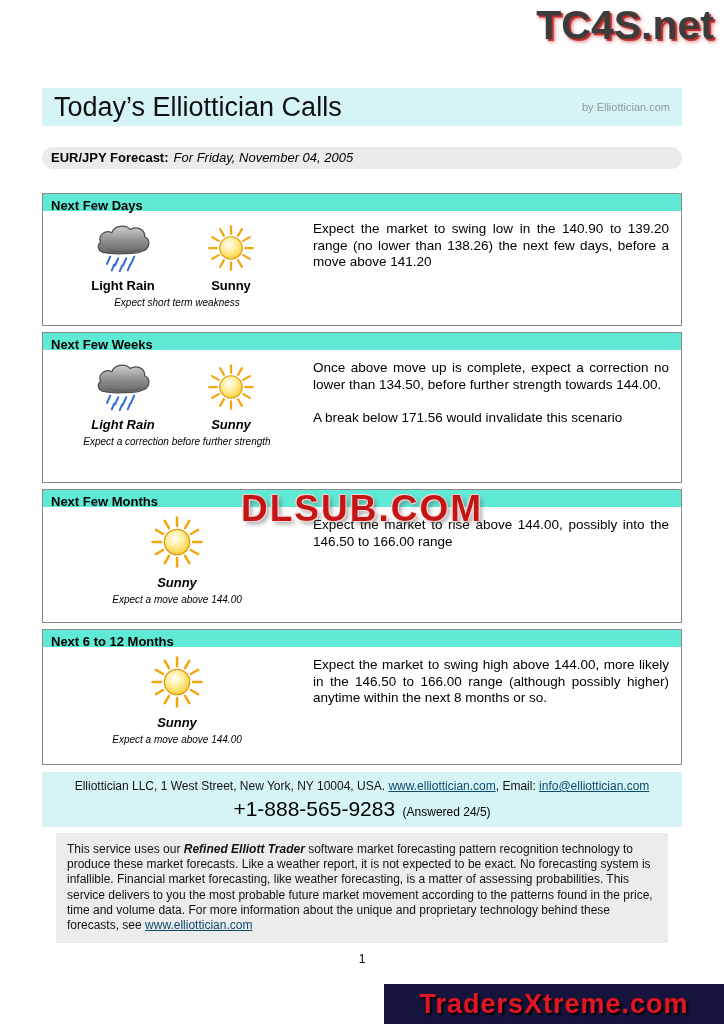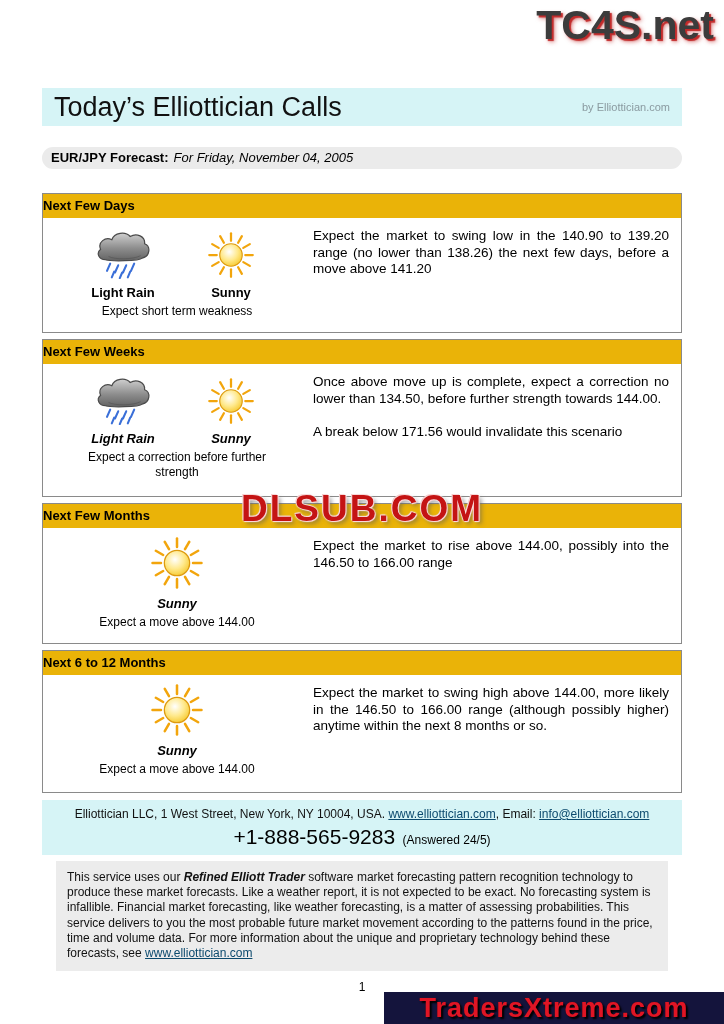--- a/index.html
+++ b/index.html
@@ -49,23 +49,24 @@
     font-size: 13px;
     border-radius: 11px;
   }
   .fb-label { font-weight: bold; }
   .fb-date { font-style: italic; margin-left: 5px; }
 
   
   .sections { margin-top: 24px; }
   .fsec { border: 1px solid #8a8a8a; margin-bottom: 6px; background: #fff; }
   .sec-header {
-    background: #eab308;
-    height: 24px;
+    background: #5eead4;
+    height: 17px;
     line-height: 24px;
+    padding-left: 8px;
     font-size: 13px;
     font-weight: bold;
   }
   .sec-body { display: flex; }
   .icons-col {
     width: 268px;
     flex: 0 0 268px;
     padding-top: 8px;
     text-align: center;
   }
@@ -78,24 +79,25 @@
   .icon-block {
     width: 96px;
     display: flex;
     flex-direction: column;
     align-items: center;
     justify-content: flex-end;
   }
   .icon-label { font-size: 13px; font-weight: bold; margin-top: 6px; }
   .icon-label.it { font-style: italic; }
   .caption {
-    font-size: 12px;
+    font-size: 10px;
     margin: 4px auto 0 auto;
     max-width: 222px;
     line-height: 1.25;
+    font-style: italic;
   }
   .text-col {
     flex: 1;
     padding: 10px 12px 0 2px;
     font-size: 13.5px;
     line-height: 1.23;
     text-align: justify;
   }
   .text-col p { margin: 0 0 17px 0; }
 
@@ -146,21 +148,21 @@
     text-align: center;
     font-size: 12px;
   }
 
   
   .bottom-bar {
     position: absolute;
     right: 0;
     bottom: 0;
     width: 340px;
-    height: 32px;
+    height: 40px;
     background: #14143c;
     display: flex;
     align-items: center;
     justify-content: center;
   }
   .bottom-logo {
     font-size: 27px;
     font-weight: bold;
     color: #e01525;
     text-shadow: 2px 2px 2px #000000, 0 0 1px #7a0a0a;

